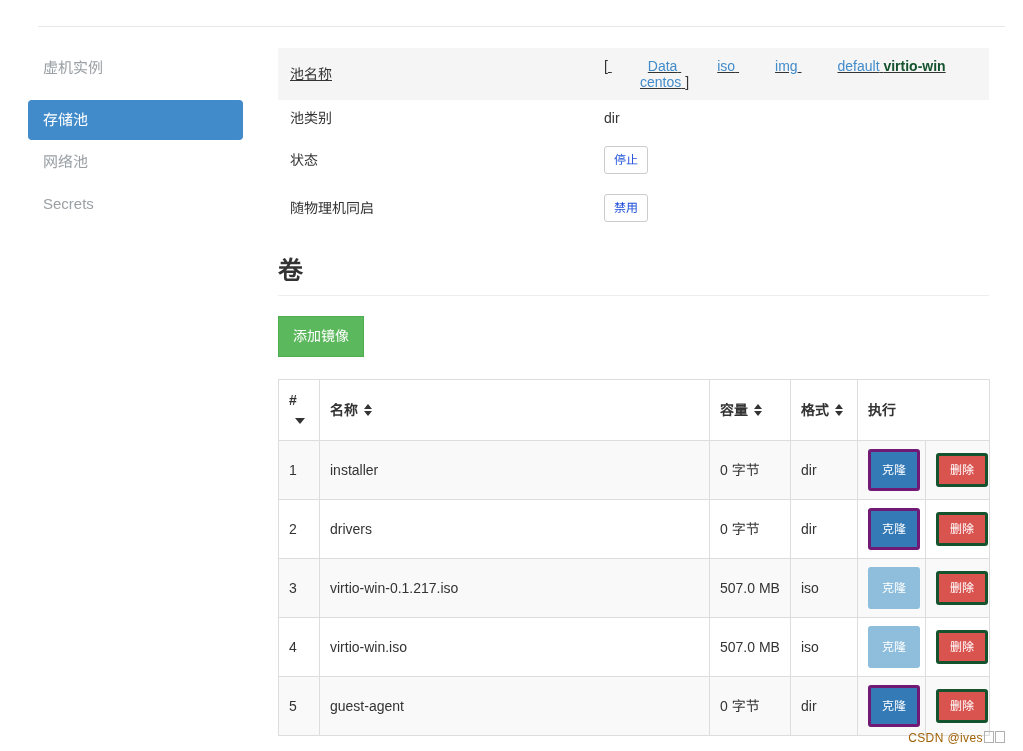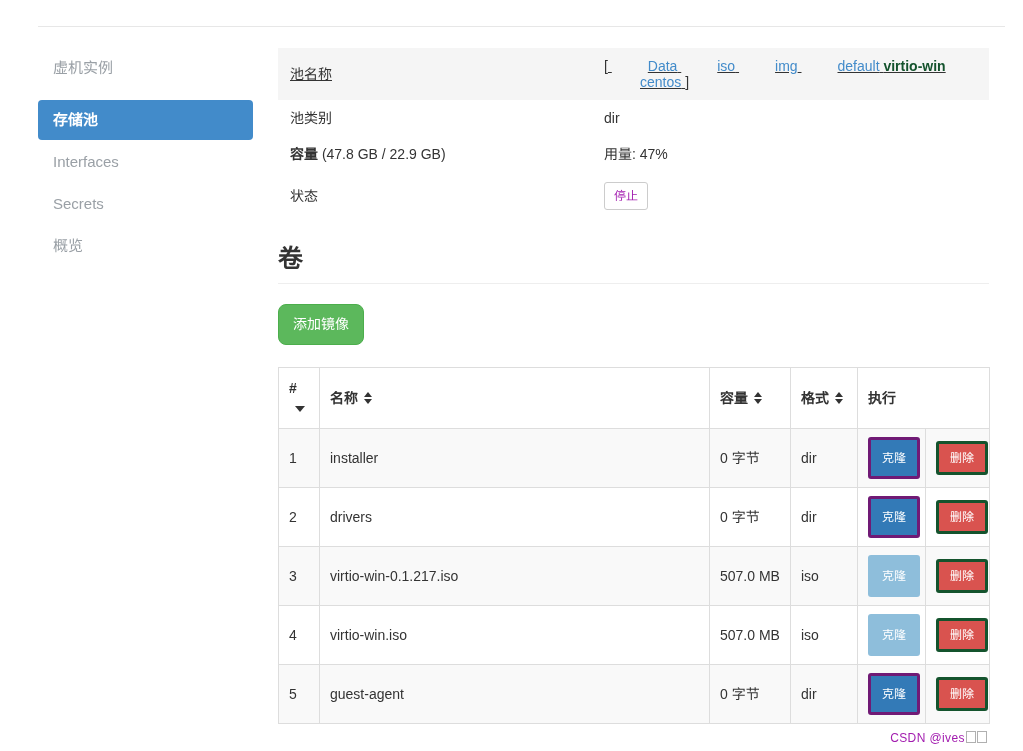--- a/index.html
+++ b/index.html
@@ -32,40 +32,40 @@
   .page {
     position: absolute;
     left: 0;
     top: 40px;
     width: 1023px;
   }
 
   
   .sidebar {
     position: absolute;
-    left: 38px;
+    left: 28px;
     top: 8px;
     width: 215px;
   }
   .nav-item {
     display: block;
     padding: 10px 15px;
     font-size: 15px;
     color: #428bca;
     text-decoration: none;
     border-radius: 4px;
     margin-bottom: 2px;
     line-height: 20px;
     cursor: pointer;
     box-sizing: border-box;
   }
   .nav-item.active {
     background: #428bca;
     color: #ffffff;
-    font-weight: bold;
+    font-weight: normal;
     margin-top: 12px;
   }
   .nav-item.muted {
     color: #9aa0a6;
   }
 
   
   .content {
     position: absolute;
     left: 278px;
@@ -118,29 +118,29 @@
     cursor: pointer;
     text-align: center;
     white-space: nowrap;
     vertical-align: middle;
     box-sizing: border-box;
   }
   .btn-default {
     padding: 4px 9px;
     background: #ffffff;
     border: 1px solid #cccccc;
-    color: #a21caf;
+    color: #1d4ed8;
   }
   .btn-success {
     padding: 9px 14px;
     font-size: 14px;
     background: #5cb85c;
     border: 1px solid #4cae4c;
     color: #ffffff;
-    border-radius: 8px;
+    border-radius: 0;
   }
   .btn-primary {
     padding: 9px 11px;
     background: #337ab7;
     border: 3px solid #701a75;
     color: #ffffff;
   }
   .btn-primary.disabled {
     background: #8ebedb;
     border-color: #8ebedb;
@@ -256,24 +256,24 @@
   }
   td.act {
     text-align: center;
     padding-left: 4px;
     padding-right: 4px;
   }
 
   
   .watermark {
     position: absolute;
-    right: 36px;
+    right: 18px;
     bottom: 6px;
     font-size: 12px;
-    color: #a21caf;
+    color: #a16207;
     letter-spacing: 0.4px;
     user-select: none;
   }
   .tofu {
     display: inline-block;
     width: 8px;
     height: 10px;
     border: 1px solid #b0b0b0;
     margin-left: 1px;
     vertical-align: -1px;
@@ -282,23 +282,22 @@
 </head>
 <body>
 
 <div class="navbar-divider"></div>
 
 <div class="page">
 
   <nav class="sidebar">
     <a class="nav-item muted">虚机实例</a>
     <a class="nav-item active">存储池</a>
-    <a class="nav-item muted">Interfaces</a>
+    <a class="nav-item muted">网络池</a>
     <a class="nav-item muted">Secrets</a>
-    <a class="nav-item muted">概览</a>
   </nav>
 
   <main class="content">
 
     <table class="detail">
       <tbody>
         <tr class="striped">
           <td class="lbl">池名称</td>
           <td>
             <span class="pool-links"><span>[</span>
@@ -309,27 +308,29 @@
               <span class="current">virtio-win</span>
               <a>centos</a>
               <span>]</span></span>
           </td>
         </tr>
         <tr>
           <td class="lbl">池类别</td>
           <td>dir</td>
         </tr>
         <tr>
-          <td class="lbl"><span class="bold">容量</span><span> (47.8 GB / 22.9 GB)</span></td>
-          <td>用量: 47%</td>
-        </tr>
-        <tr>
           <td class="lbl">状态</td>
           <td>
             <button class="btn btn-default">停止</button>
+          </td>
+        </tr>
+        <tr>
+          <td class="lbl">随物理机同启</td>
+          <td>
+            <button class="btn btn-default">禁用</button>
           </td>
         </tr>
       </tbody>
     </table>
 
     <h2 class="vol-head">卷</h2>
     <div class="vol-rule"></div>
 
     <div class="add-wrap">
       <button class="btn btn-success">添加镜像</button>

